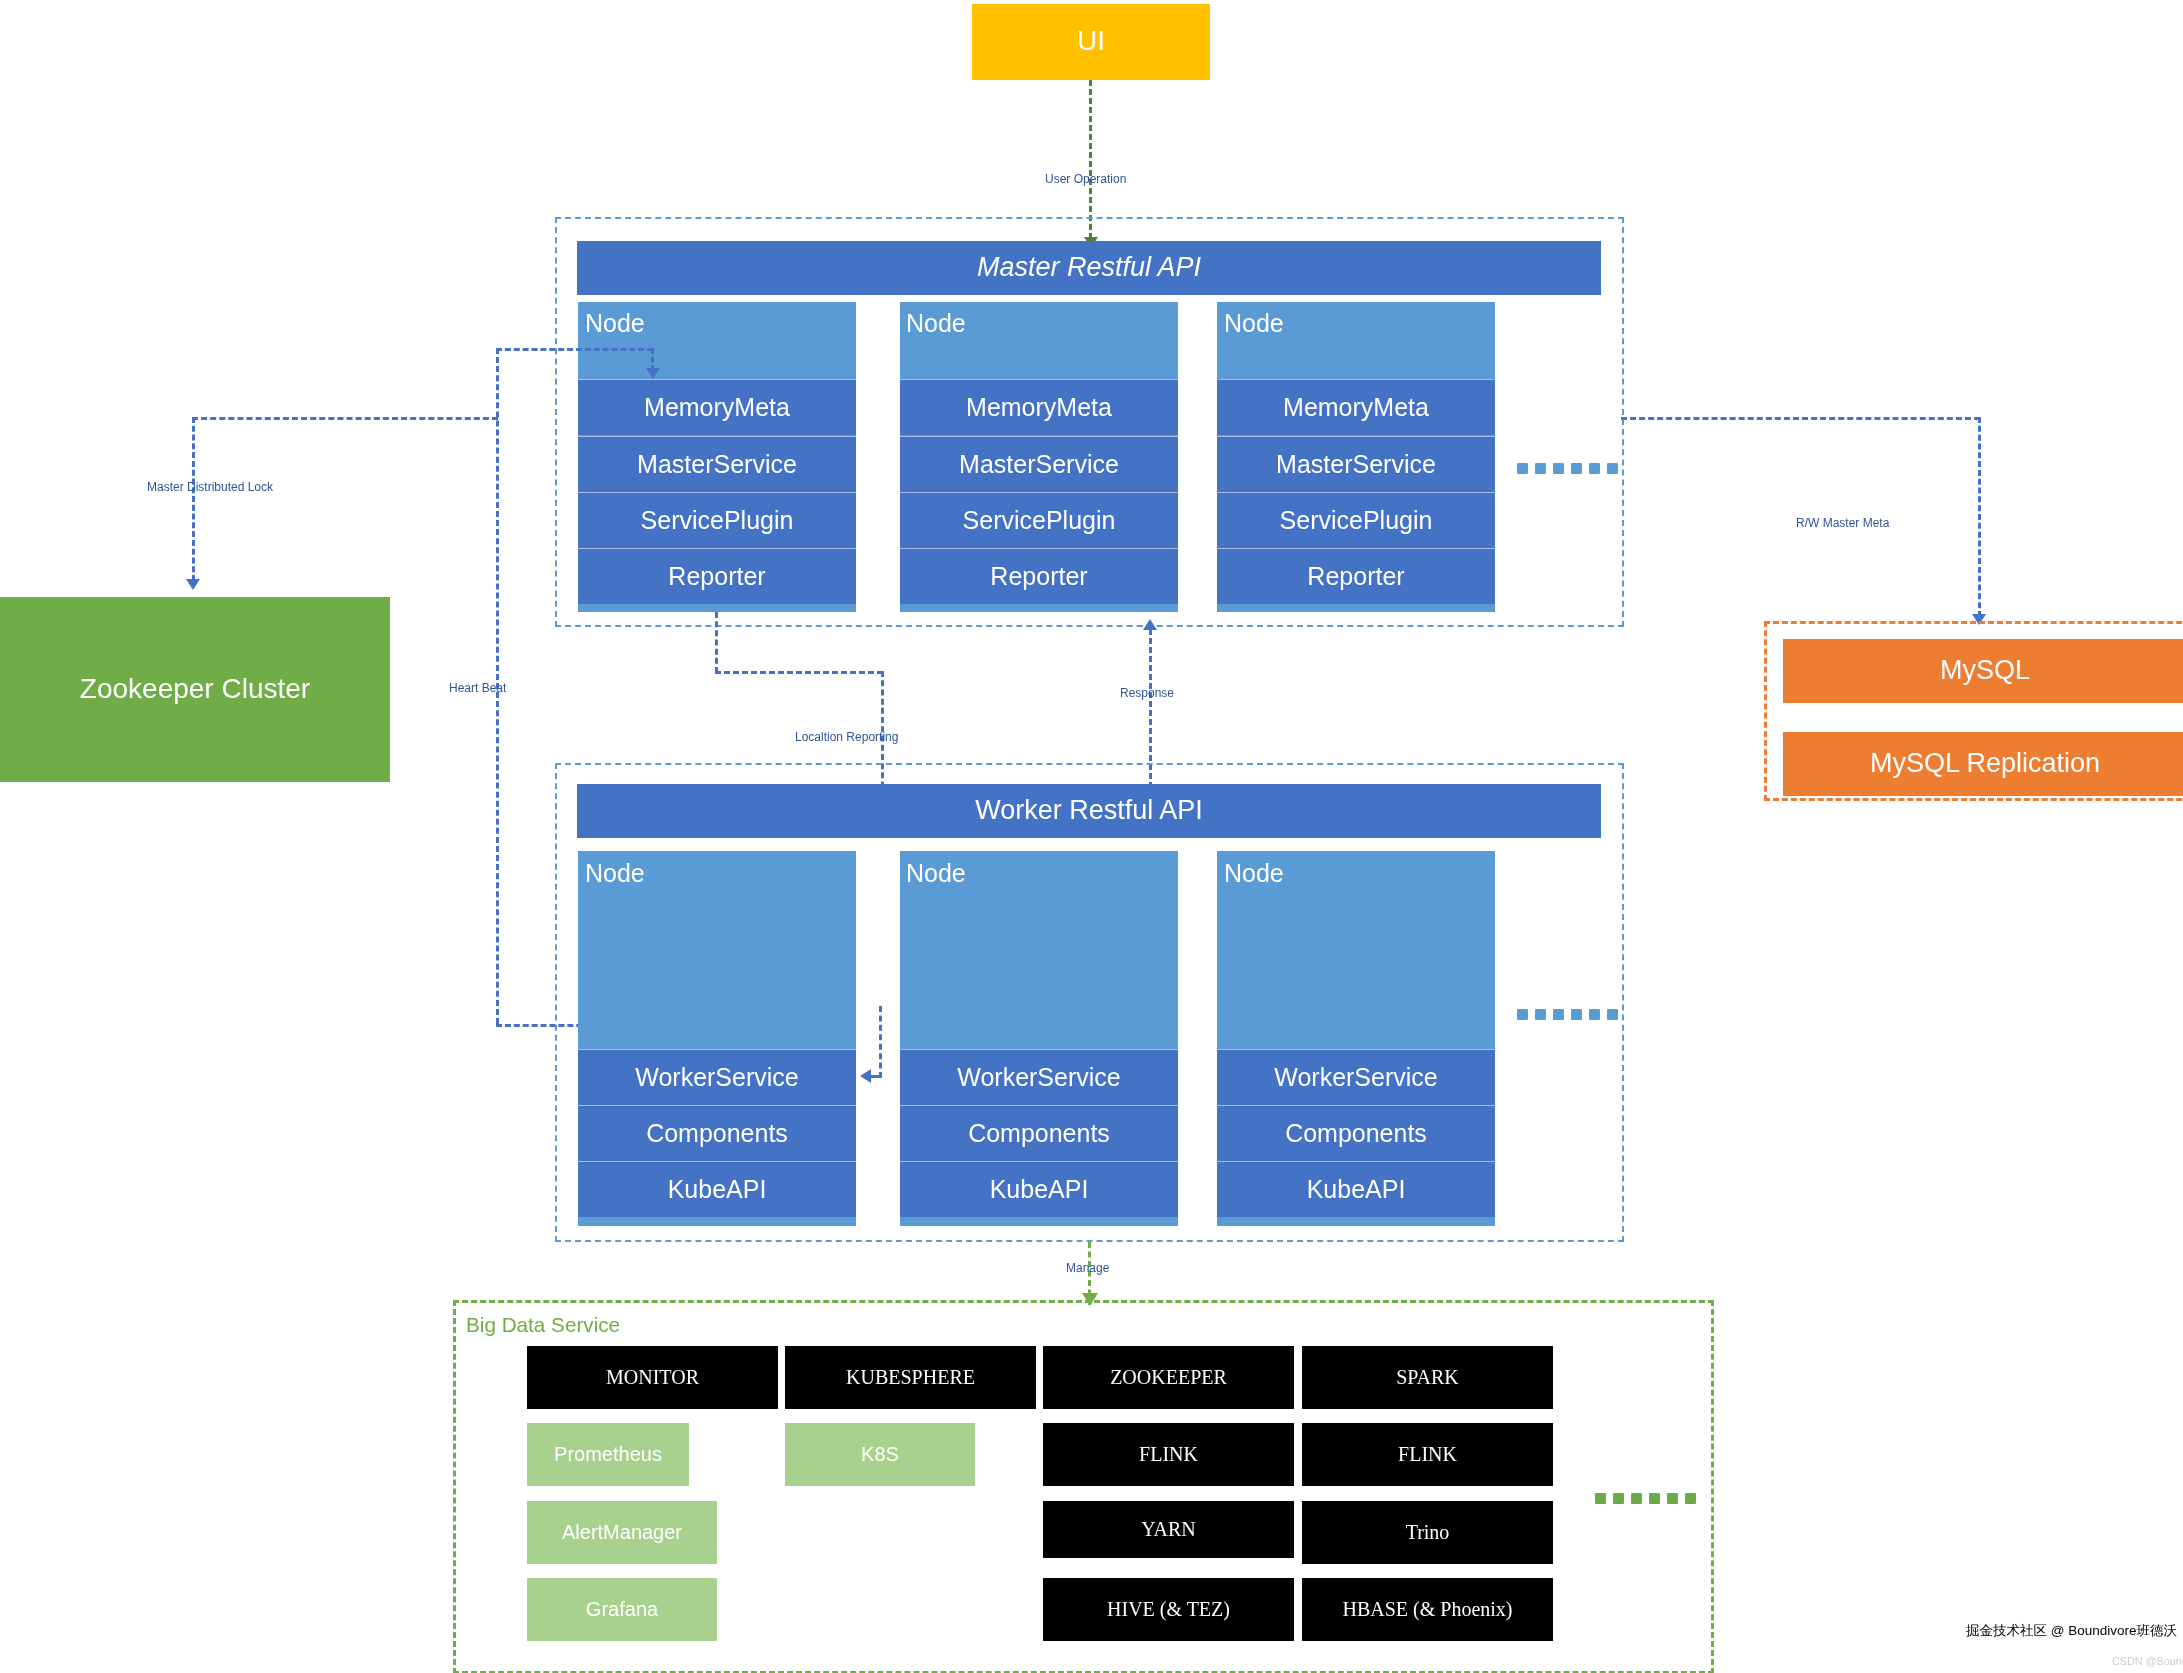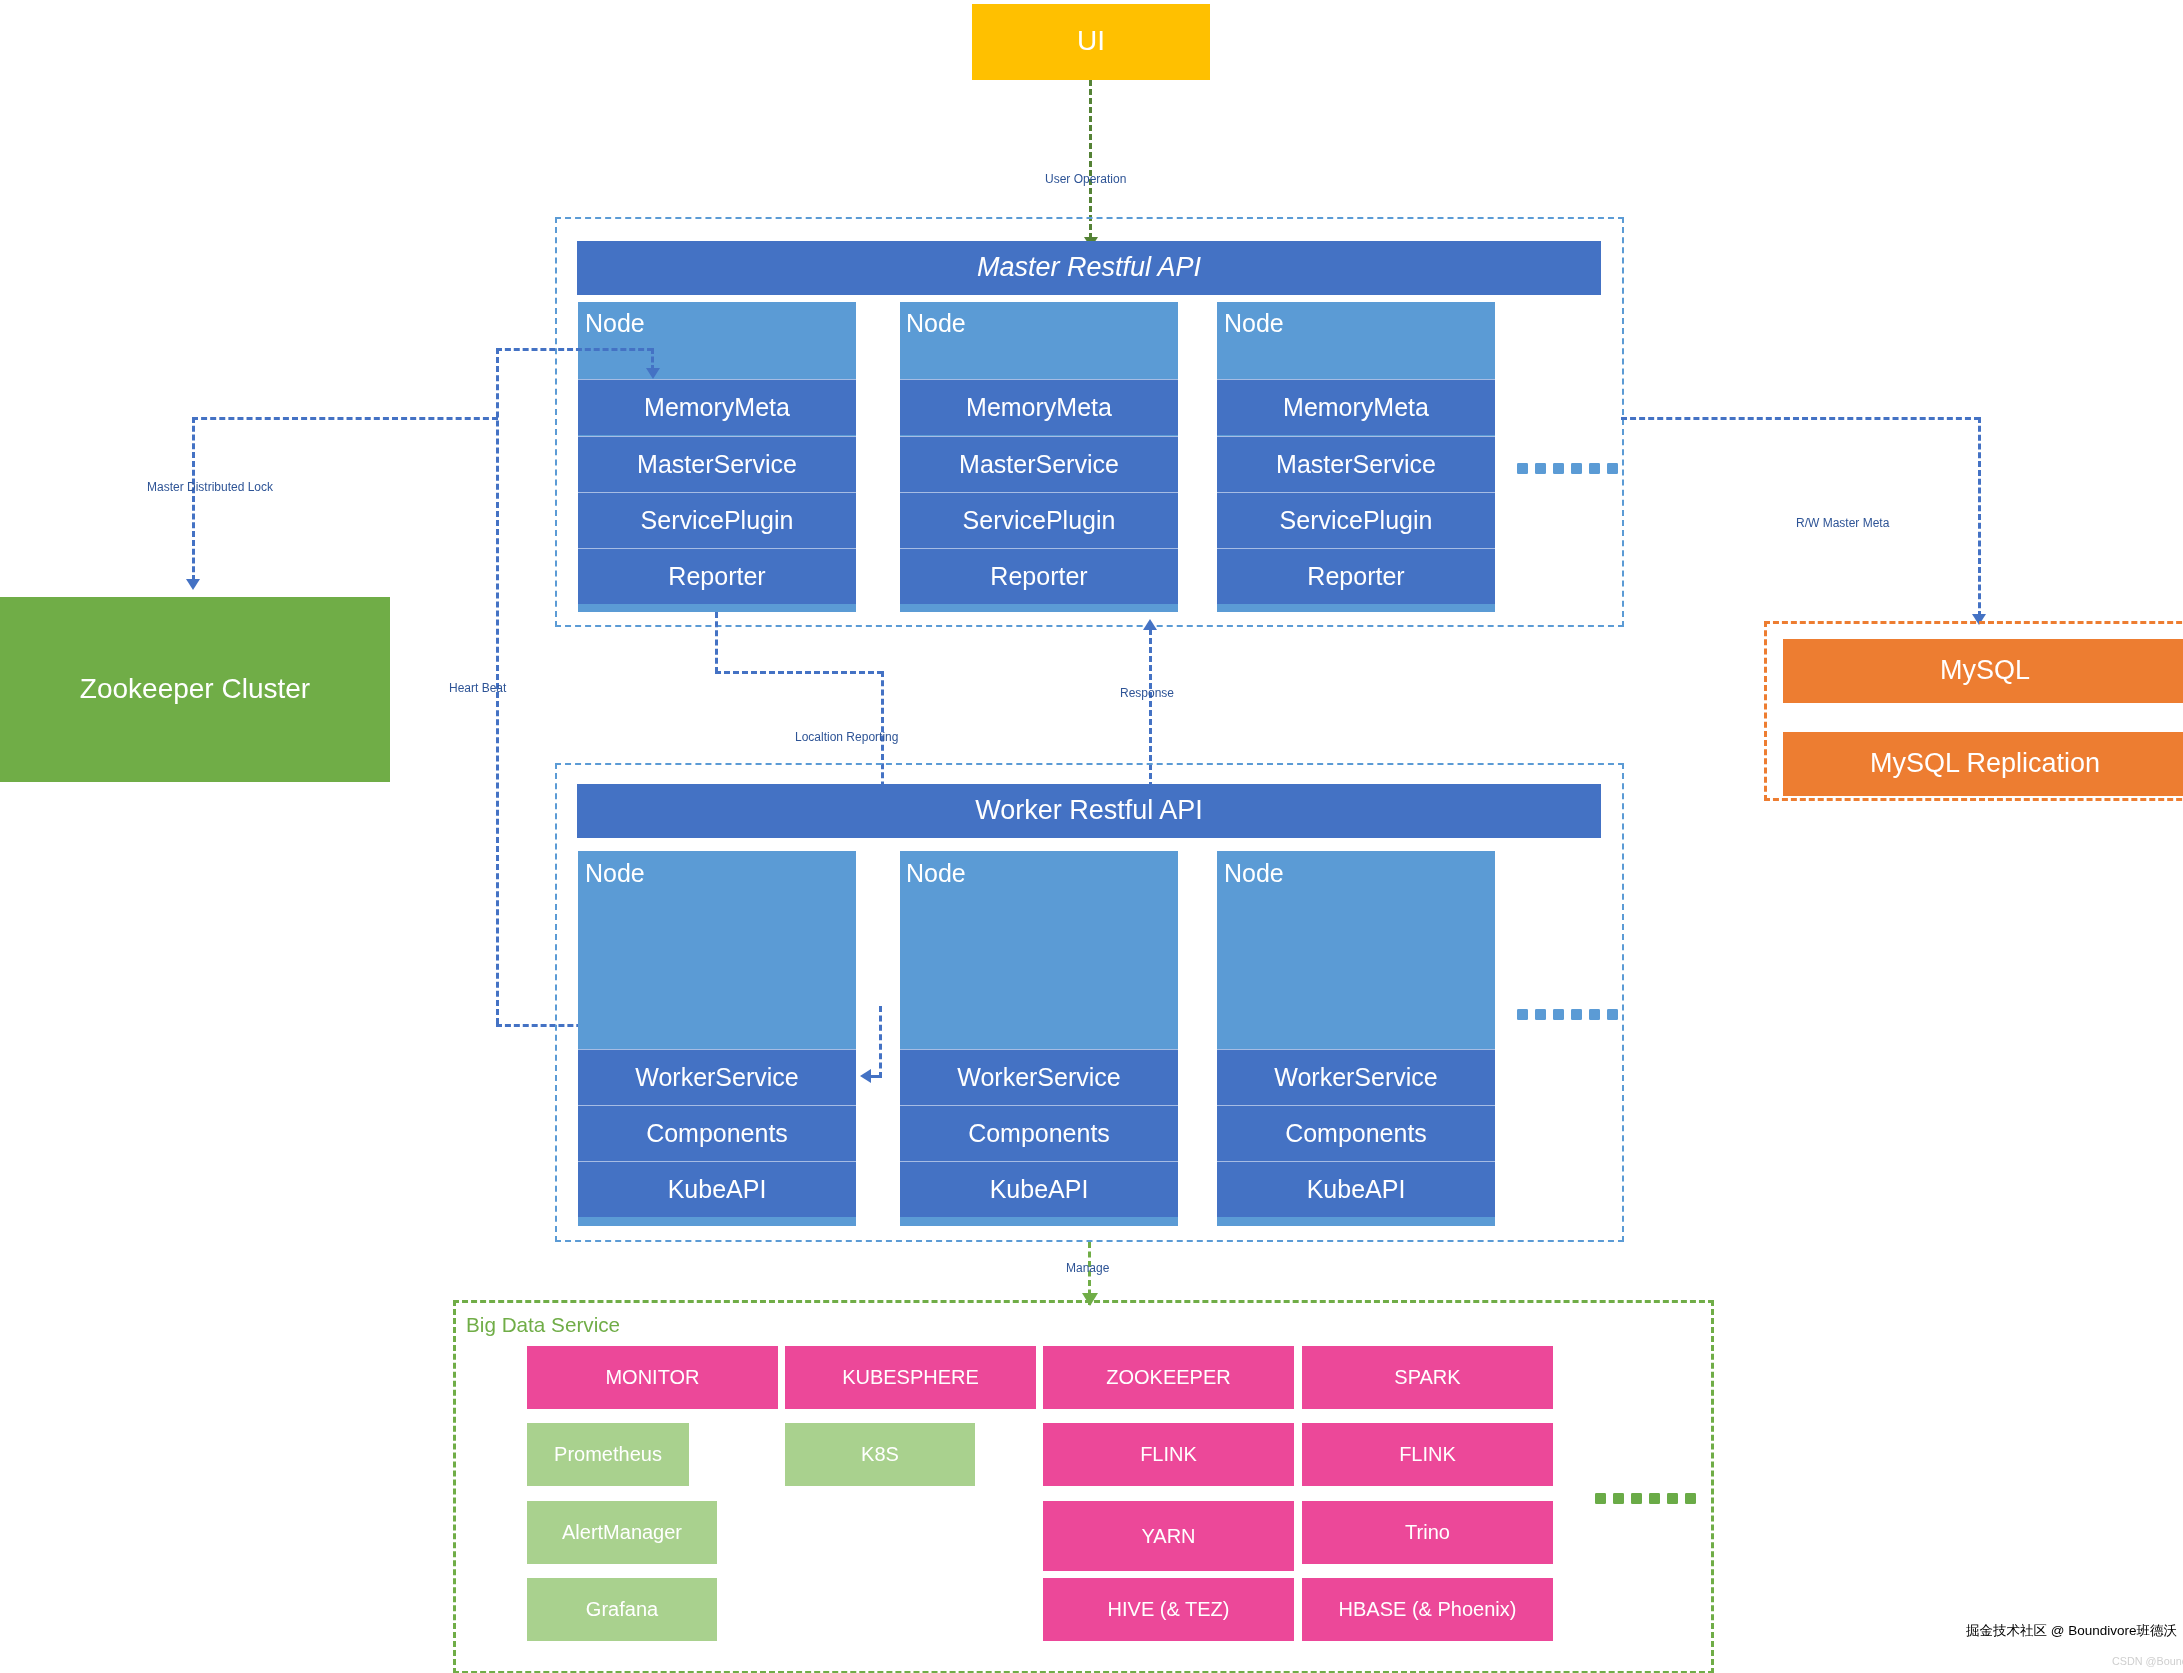--- a/index.html
+++ b/index.html
@@ -16,21 +16,21 @@
   .zk-box{background:#70AD47;font-size:28px;}
   .api-bar{background:#4472C4;font-size:27px;}
   .node-shell{position:absolute;box-sizing:border-box;background:#5B9BD5;}
   .node-label{position:absolute;color:#fff;font-size:25px;line-height:1;}
   .node-row{position:absolute;box-sizing:border-box;background:#4472C4;border-top:0.9px solid #A6BCE4;
             display:flex;align-items:center;justify-content:center;color:#fff;font-size:25px;}
   .node-foot{position:absolute;background:#5B9BD5;}
   .mysql-box{background:#ED7D31;font-size:27px;}
   .bds-box{position:absolute;box-sizing:border-box;display:flex;align-items:center;justify-content:center;
            color:#fff;text-align:center;font-size:20px;}
-  .bds-dark{background:#ec4899;}
+  .bds-dark{background:#000000;font-family:Liberation Serif, serif;}
   .bds-light{background:#A9D18E;}
 
   
   .dash{position:absolute;box-sizing:border-box;background:transparent;}
   .dash-blue{border:2.7px dashed #5B9BD5;}
   .dash-orange{border:3.1px dashed #ED7D31;}
   .dash-green{border:3.1px dashed #70AD47;}
 
   
   .ln{position:absolute;}
@@ -202,21 +202,21 @@
   <div class="bds-box bds-dark" style="left:527px;top:1346px;width:251px;height:63px;">MONITOR</div>
   <div class="bds-box bds-light" style="left:527px;top:1423px;width:162px;height:63px;">Prometheus</div>
   <div class="bds-box bds-light" style="left:527px;top:1501px;width:190px;height:63px;">AlertManager</div>
   <div class="bds-box bds-light" style="left:527px;top:1578px;width:190px;height:63px;">Grafana</div>
 
   <div class="bds-box bds-dark" style="left:785px;top:1346px;width:251px;height:63px;">KUBESPHERE</div>
   <div class="bds-box bds-light" style="left:785px;top:1423px;width:190px;height:63px;">K8S</div>
 
   <div class="bds-box bds-dark" style="left:1043px;top:1346px;width:251px;height:63px;">ZOOKEEPER</div>
   <div class="bds-box bds-dark" style="left:1043px;top:1423px;width:251px;height:63px;">FLINK</div>
-  <div class="bds-box bds-dark" style="left:1043px;top:1501px;width:251px;height:70px;">YARN</div>
+  <div class="bds-box bds-dark" style="left:1043px;top:1501px;width:251px;height:57px;">YARN</div>
   <div class="bds-box bds-dark" style="left:1043px;top:1578px;width:251px;height:63px;">HIVE (&amp; TEZ)</div>
 
   <div class="bds-box bds-dark" style="left:1302px;top:1346px;width:251px;height:63px;">SPARK</div>
   <div class="bds-box bds-dark" style="left:1302px;top:1423px;width:251px;height:63px;">FLINK</div>
   <div class="bds-box bds-dark" style="left:1302px;top:1501px;width:251px;height:63px;">Trino</div>
   <div class="bds-box bds-dark" style="left:1302px;top:1578px;width:251px;height:63px;">HBASE (&amp; Phoenix)</div>
 
   <div class="dots green" style="left:1595px;top:1493px;">
     <i></i>
       <i></i>

